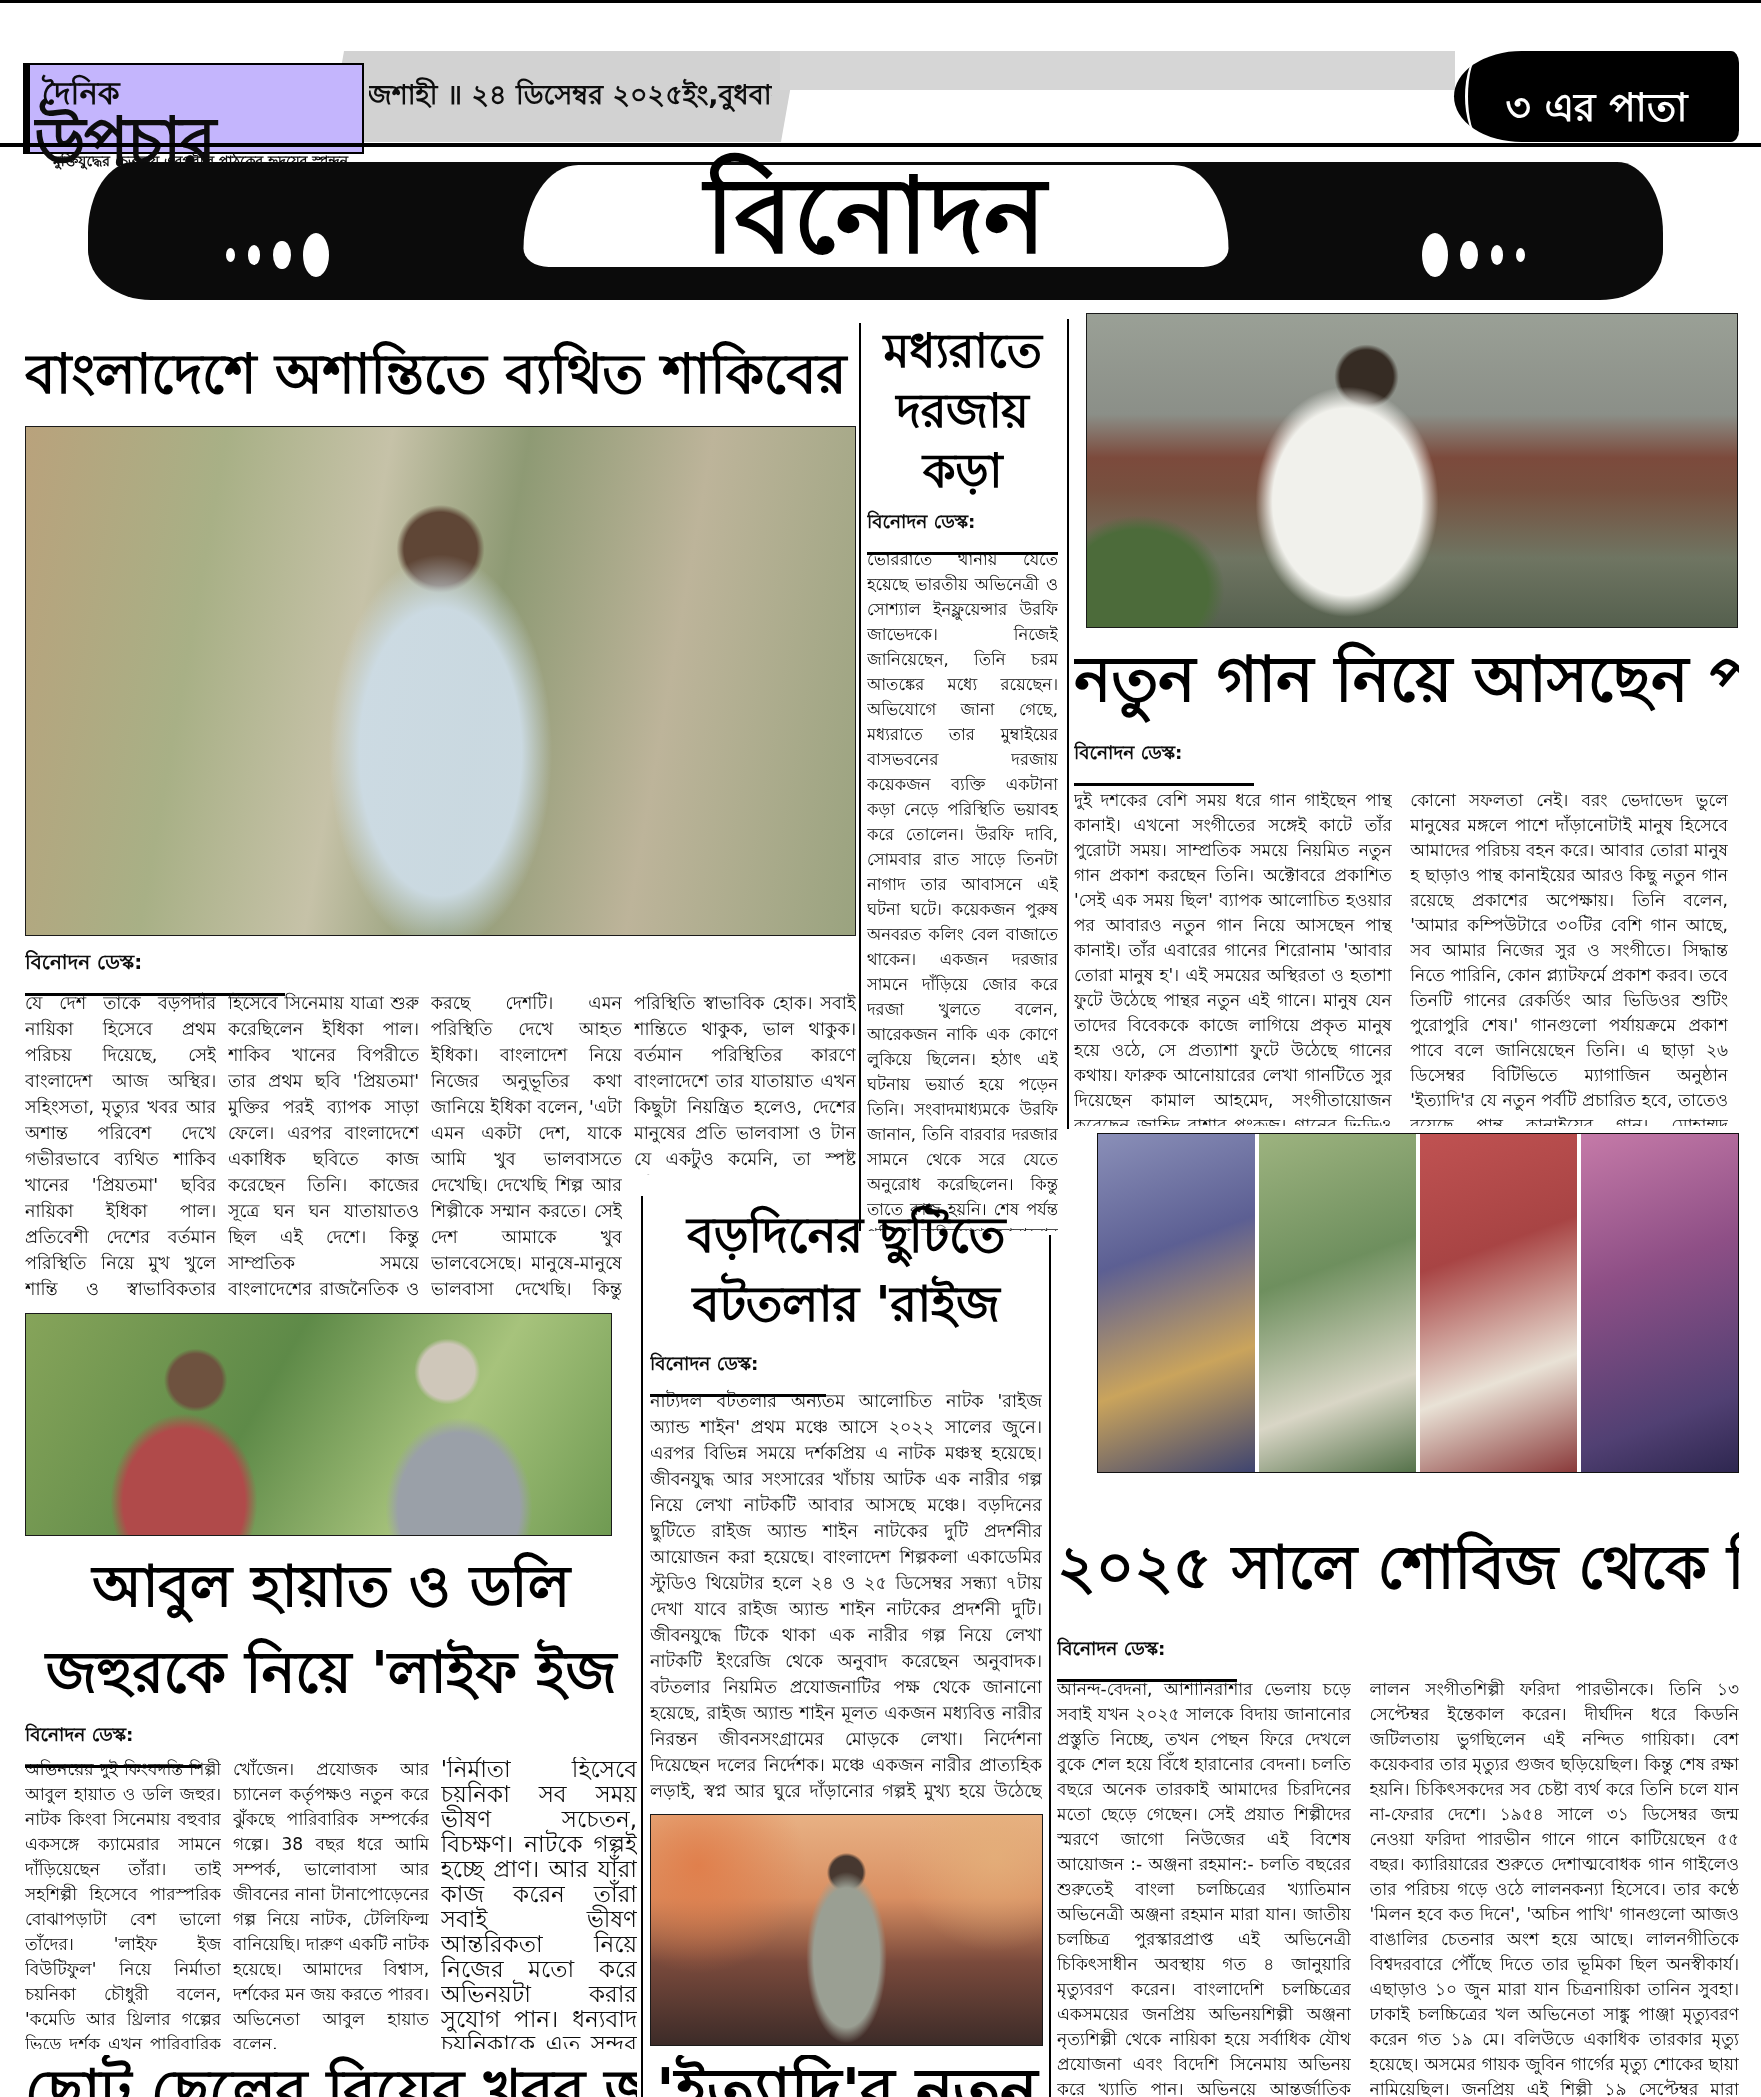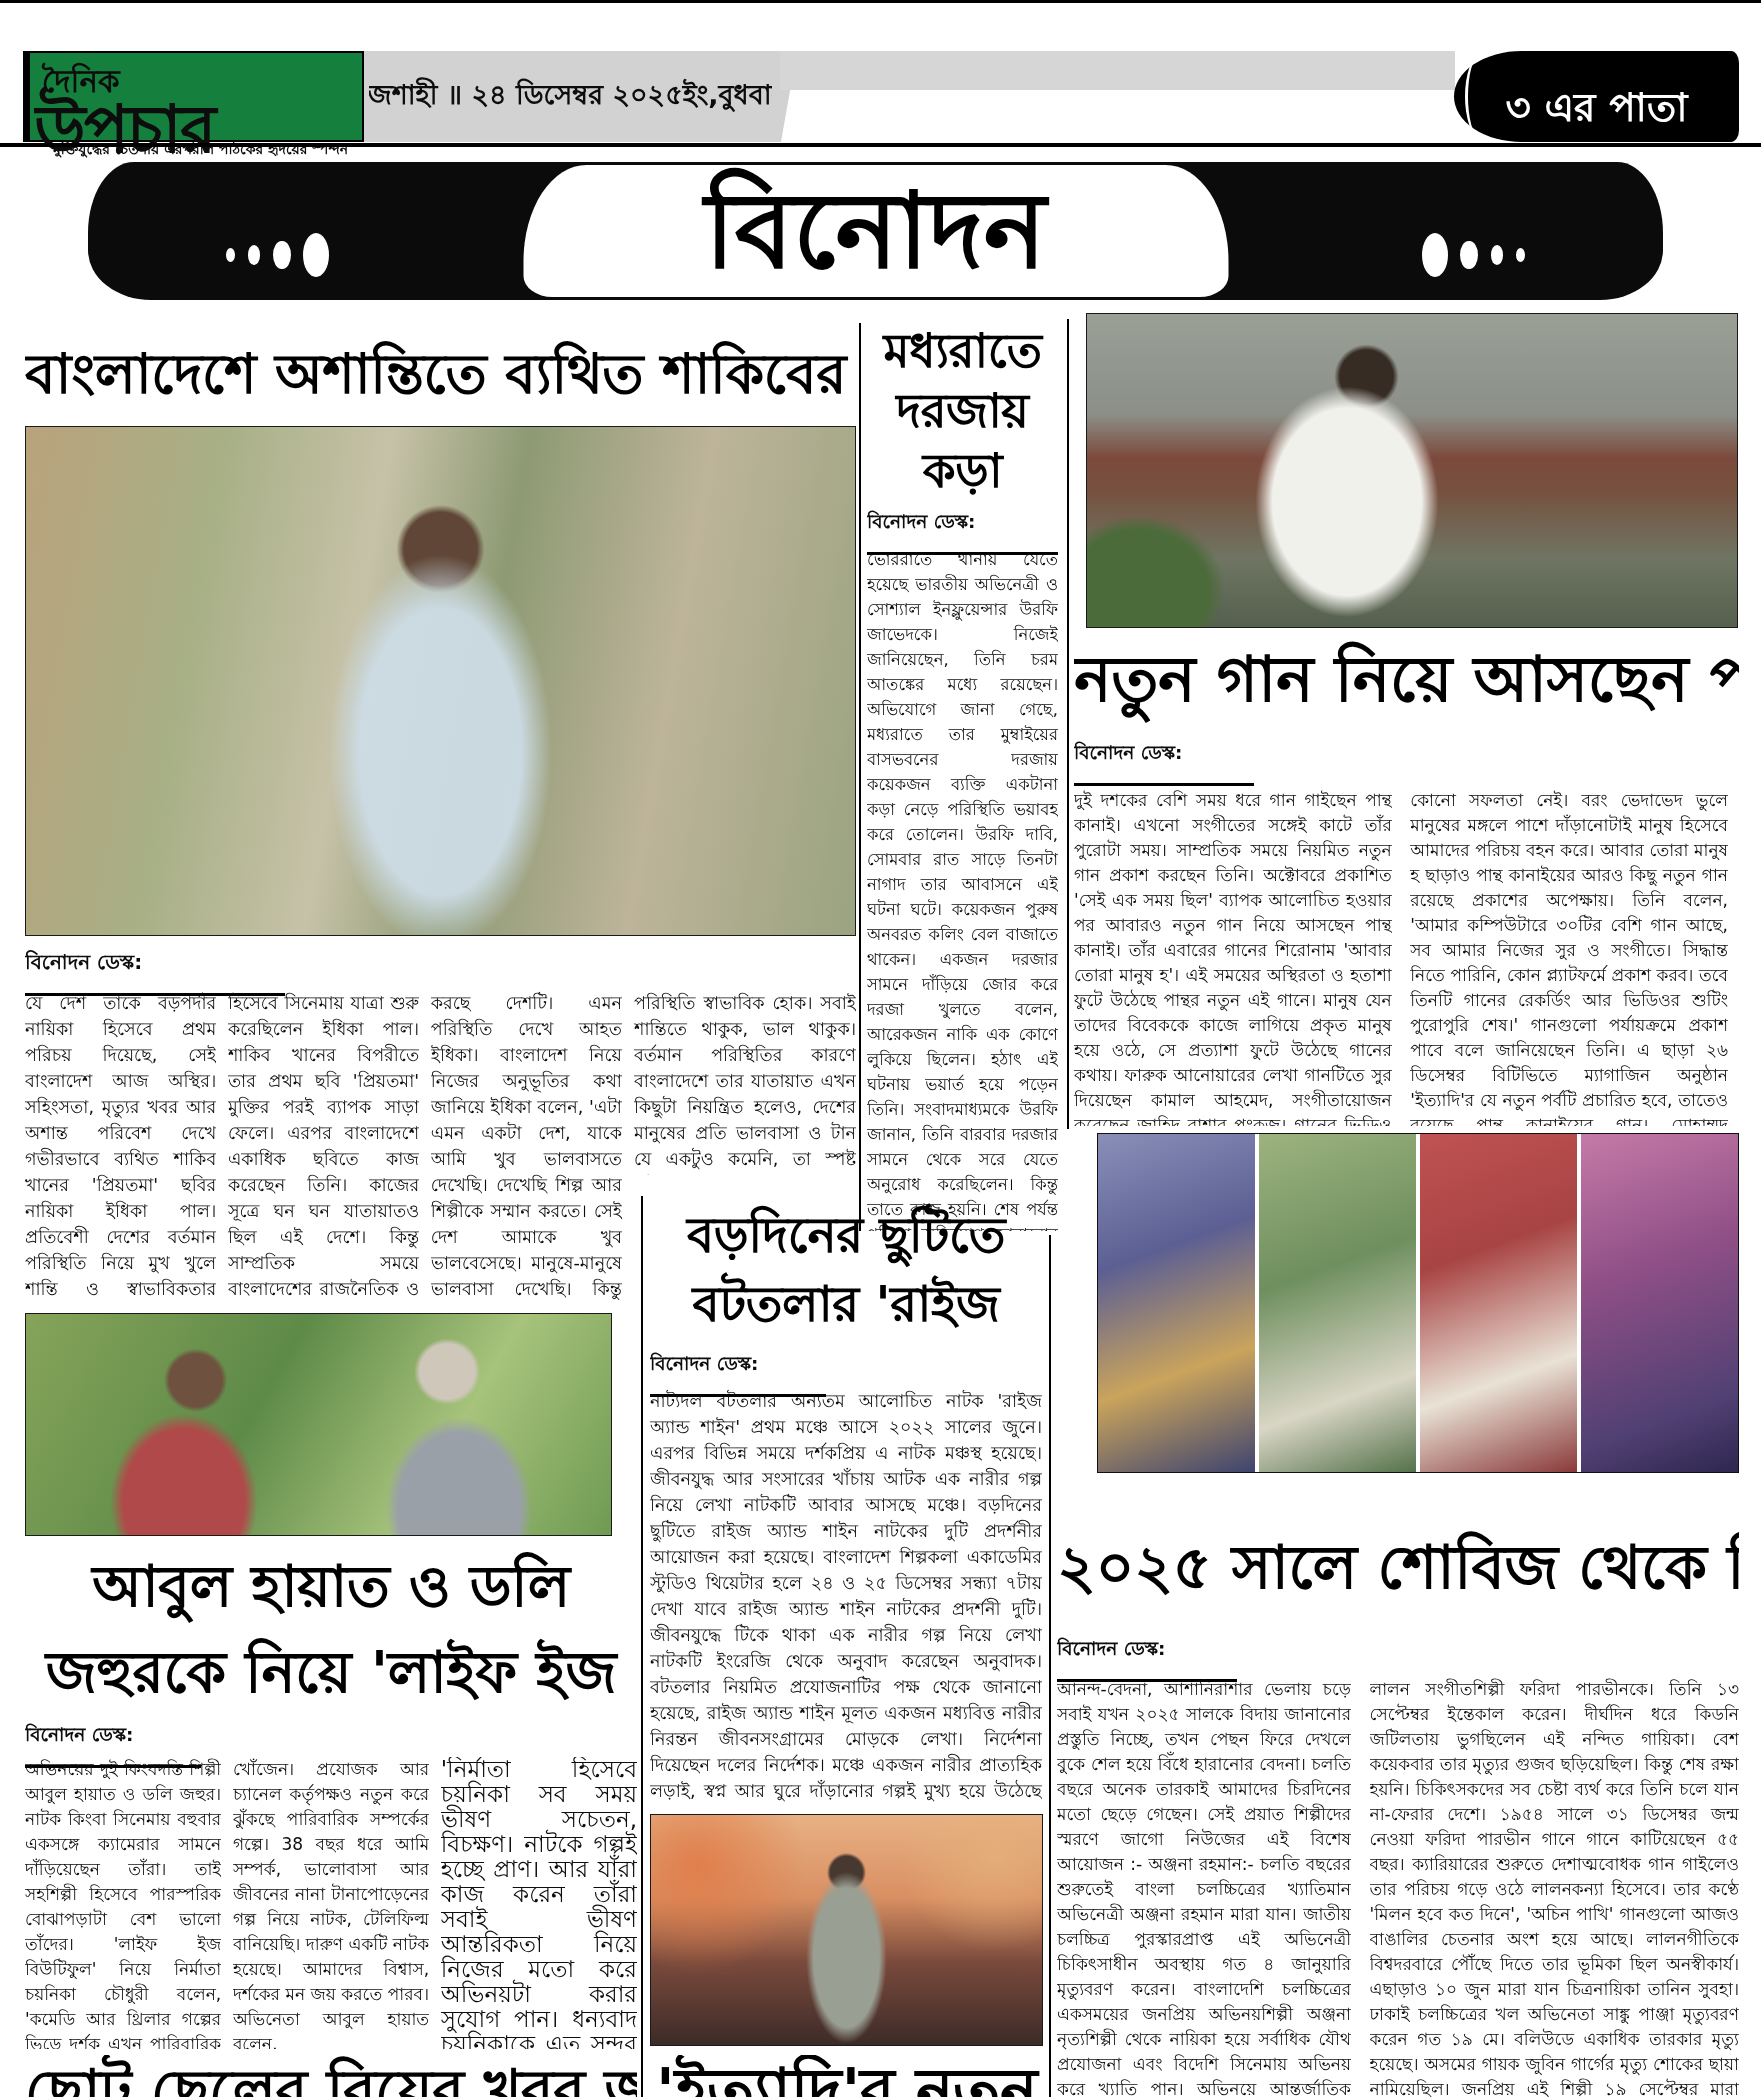--- a/index.html
+++ b/index.html
@@ -7,27 +7,27 @@
         font-family:"DejaVu Sans",sans-serif;color:#0d0d0d;}
   .abs{position:absolute;}
   .rule{background:#000;}
   .headline{font-weight:800;color:#000;text-align:center;overflow:hidden;letter-spacing:-0.4px;}
   .desk{font-size:20px;font-weight:800;border-bottom:3.4px solid #000;padding-bottom:13px;overflow:hidden;white-space:nowrap;}
   .bodytext{font-size:17.6px;line-height:26px;text-align:justify;overflow:hidden;word-break:break-word;}
   .cols{display:flex;overflow:hidden;}
   .col{flex:1;overflow:hidden;}
   .photo{border:1.3px solid #1a1a1a;box-sizing:border-box;overflow:hidden;}
   .banner{background:#0b0b0b;border-radius:46px 46px 63px 63px / 71px 71px 50px 50px;}
-  .banner-panel{position:absolute;left:50%;top:3.4px;transform:translateX(-50%);width:705px;height:132px;
+  .banner-panel{position:absolute;left:50%;top:3.4px;transform:translateX(-50%);width:705px;height:102px;
         background:#fff;border-radius:63px 63px 29px 29px / 96px 96px 21px 21px;
         display:flex;align-items:center;justify-content:center;}
   .banner-title{font-size:105px;font-weight:800;line-height:132px;color:#000;white-space:nowrap;}
   .dots{position:absolute;bottom:23px;display:flex;align-items:center;gap:12.6px;}
   .dot{background:#fff;border-radius:50%;}
-  .masthead{background:#15803d;border:2.1px solid #000;border-left:7.6px solid #000;box-sizing:border-box;}
+  .masthead{background:#c4b5fd;border:2.1px solid #000;border-left:7.6px solid #000;box-sizing:border-box;margin-top:12px;}
   .grayskew{background:#d2d2d2;transform:skewX(-10deg);}
   .graystrip{background:#d6d6d6;}
   .pagepill{background:#000;border-radius:143px 17px 17px 143px / 96px 25px 25px 96px;
         display:flex;align-items:flex-end;justify-content:center;}
   .pagepill-inner{position:absolute;left:11px;top:5.9px;bottom:5.9px;width:25px;border-left:3.8px solid #fff;
         border-radius:50% 0 0 50%;}
 </style>
 </head>
 <body>
 

